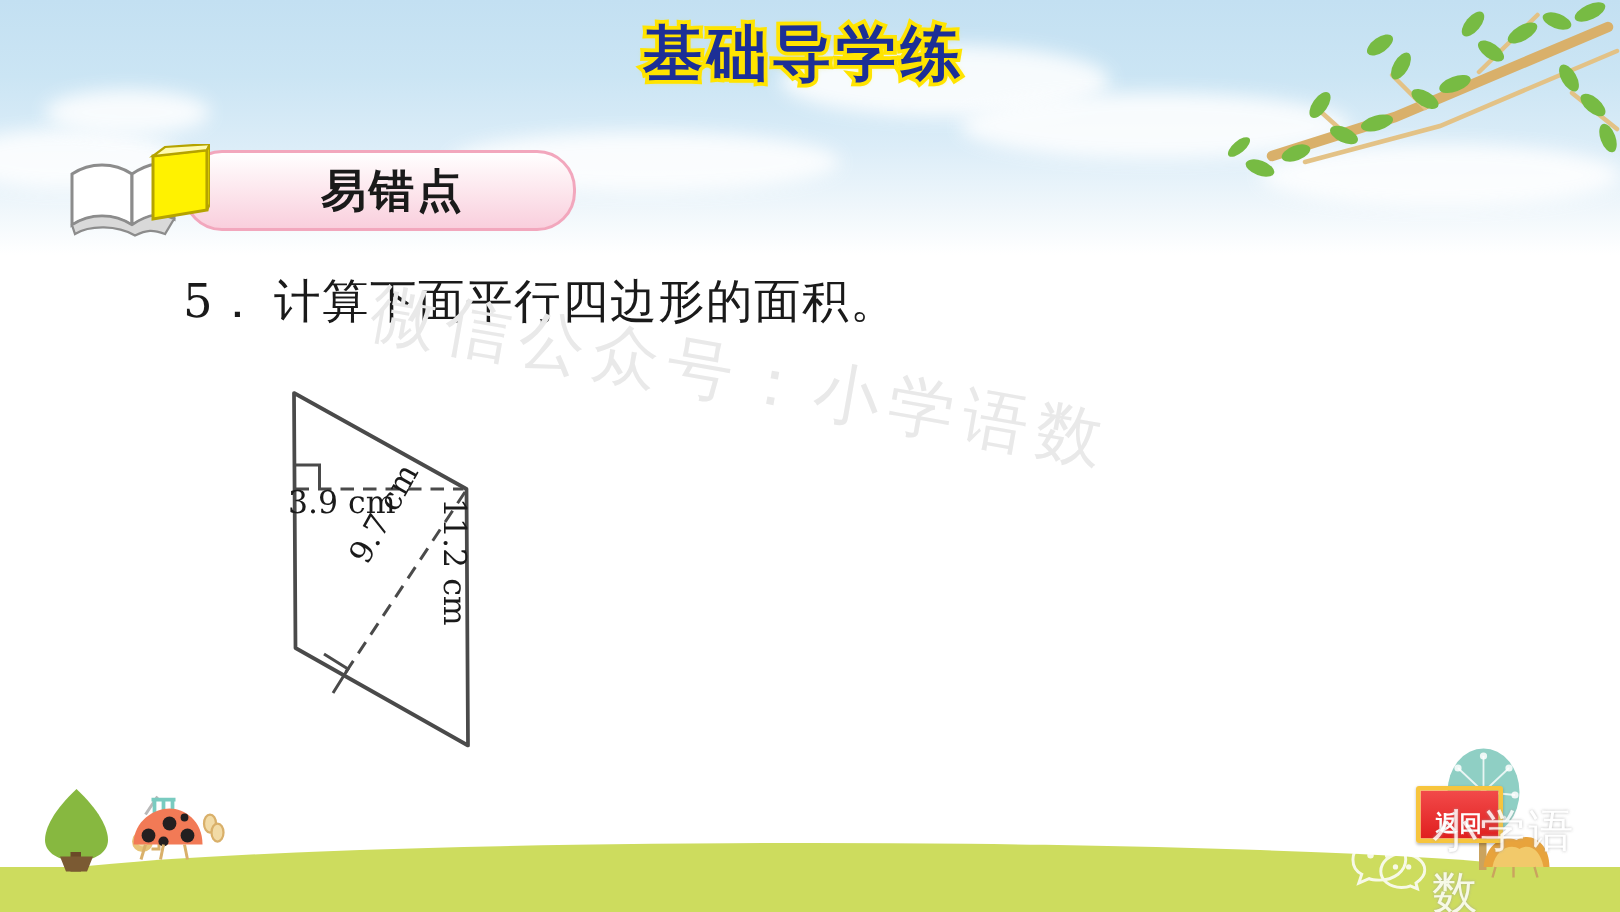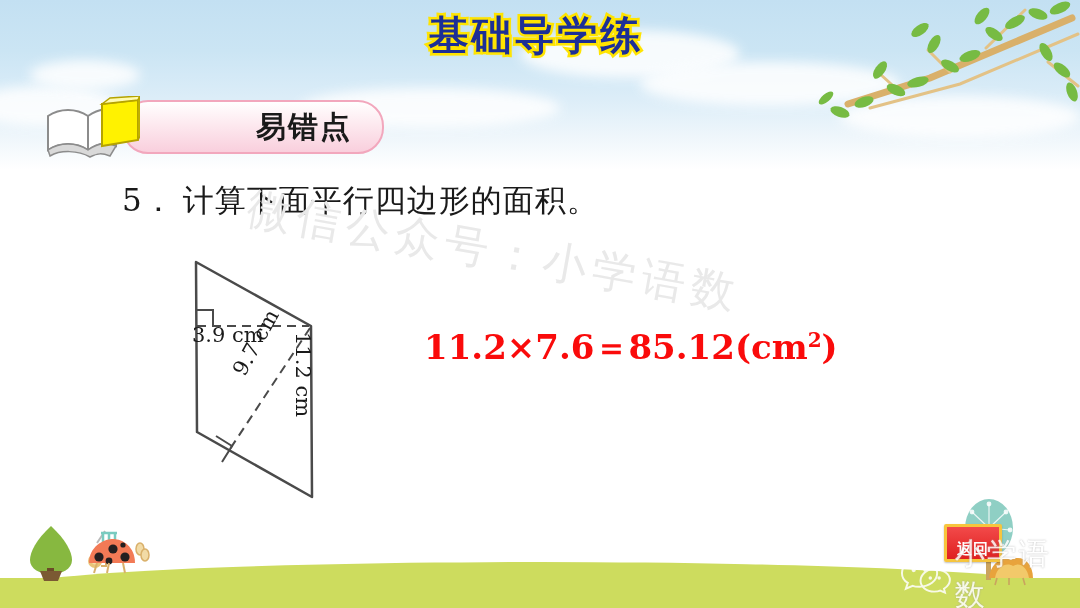--- a/index.html
+++ b/index.html
@@ -68,21 +68,21 @@
   .badge-pill {
     position: relative;
     height: 50px;
     min-width: 180px;
     padding: 0 30px 0 48px;
     border-radius: 26px;
     border: 2px solid #f2a7bd;
     background: linear-gradient(to bottom, #ffffff 0%, #fde9ef 45%, #f9cfdd 100%);
     display: flex;
     align-items: center;
-    justify-content: flex-end;
+    justify-content: center;
   }
   .badge-text {
     font-family: "DejaVu Sans", sans-serif;
     font-size: 30px;
     font-weight: bold;
     color: #1a1a1a;
     letter-spacing: 2px;
   }
 
   
@@ -275,23 +275,20 @@
 
       <line x1="140" y1="88" x2="58" y2="212" stroke="#4a4a4a" stroke-width="2" stroke-dasharray="9,6"></line>
 
       <polyline points="46,196 62,206 52,222" fill="none" stroke="#4a4a4a" stroke-width="2"></polyline>
     </svg>
     <div class="fig-label lbl-base">3.9 cm</div>
     <div class="fig-label lbl-diag">9.7 cm</div>
     <div class="fig-label lbl-side">11.2 cm</div>
   </div>
 
-  <div class="answer">
-    <span>11.2×7.6＝85.12(cm</span><sup>2</sup><span>)</span>
-  </div>
 
   <div class="grass"></div>
   <div class="grass2"></div>
 
   <div style="position:absolute; left:22px; top:524px;">
     <svg width="58" height="58" viewBox="0 0 58 58">
       <path d="M29 2 C44 16 50 28 50 36 C50 45 40 50 29 50 C18 50 8 45 8 36 C8 28 14 16 29 2 Z" fill="#87b840"></path>
       <rect x="25" y="44" width="7" height="13" fill="#6b4a28"></rect>
       <path d="M18 47 L40 47 L36 57 L22 57 Z" fill="#7b5a33"></path>
     </svg>

